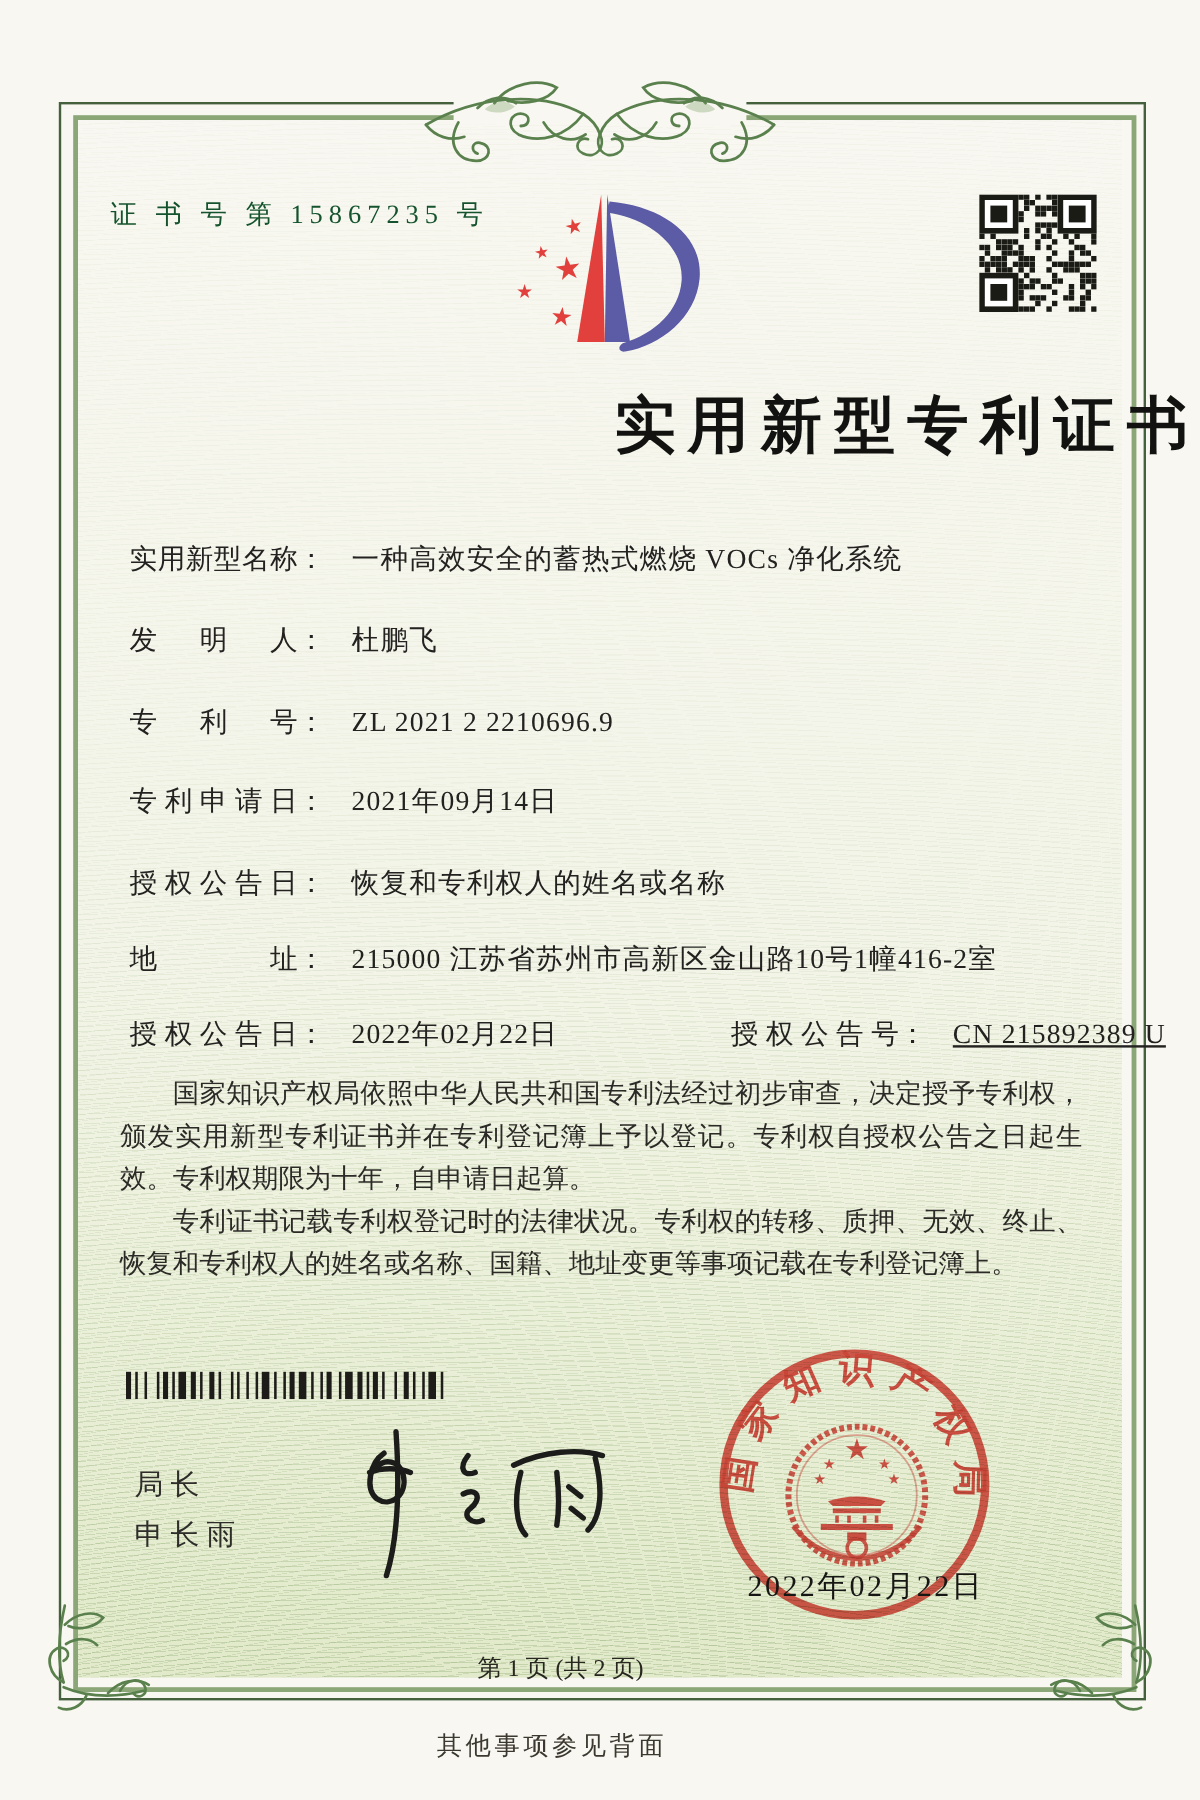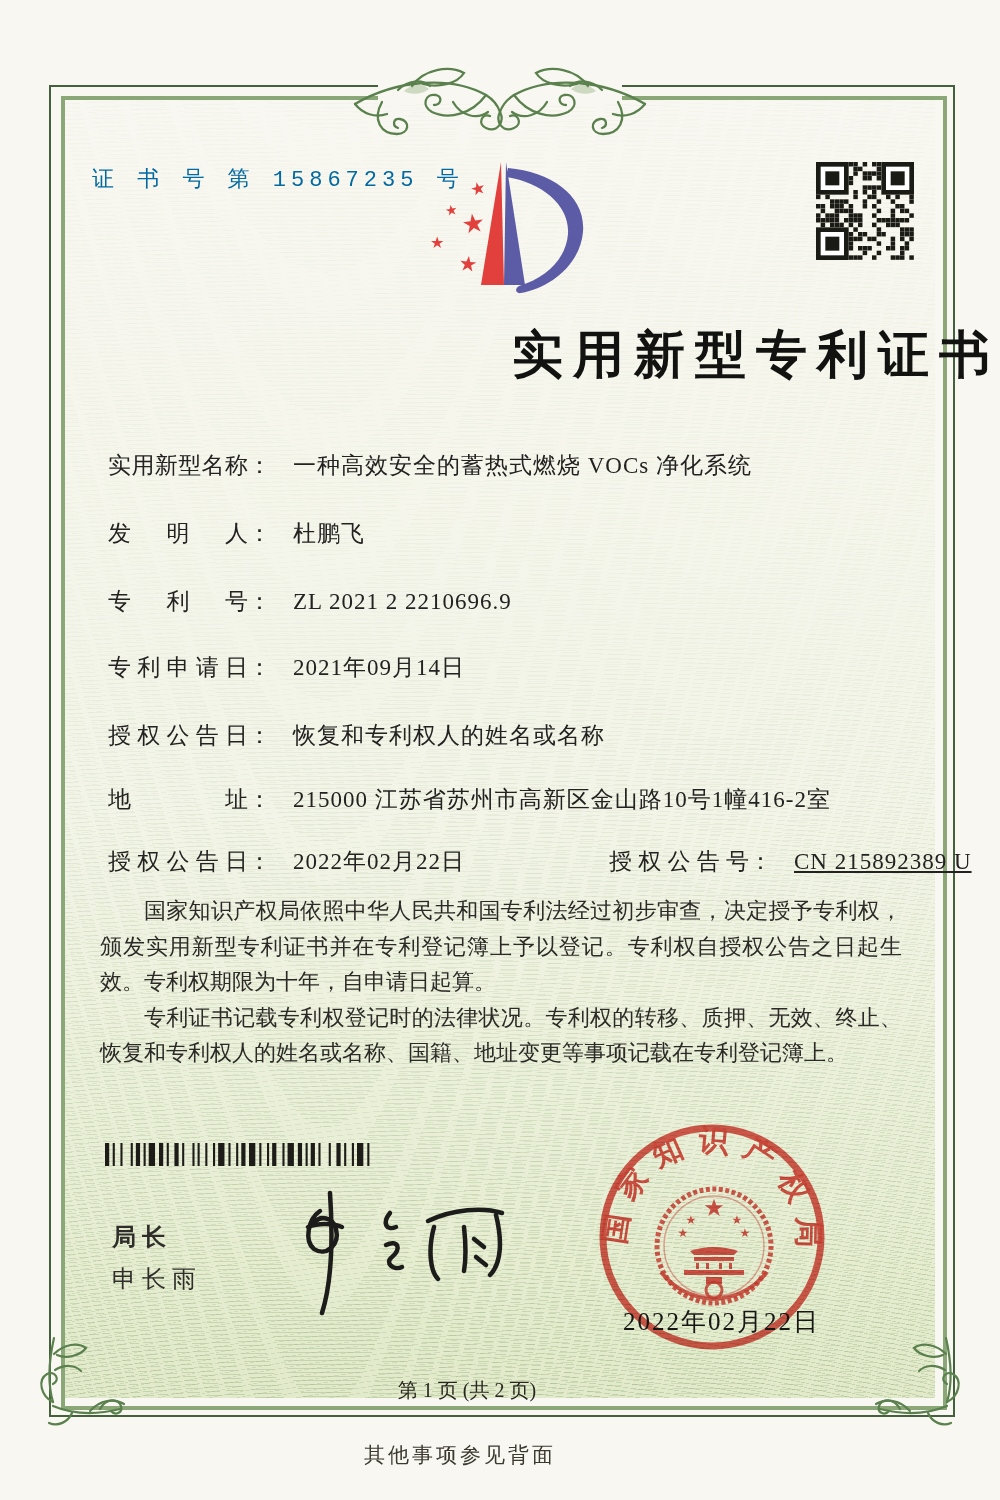--- a/index.html
+++ b/index.html
@@ -18,38 +18,38 @@
   
   .tint{position:absolute; left:65px; top:100px; width:870px; height:1298px;
     background:linear-gradient(180deg, rgba(244,244,234,0) 0%, rgba(236,241,219,0.45) 55%, rgba(228,236,206,0.85) 85%, rgba(224,233,200,0.95) 100%);}
   .waves{position:absolute; left:65px; top:100px; width:870px; height:1298px;
     background:
       repeating-radial-gradient(140% 42% at 30% 135%, rgba(122,155,95,0.30) 0 1.6px, rgba(122,155,95,0) 1.6px 9px),
       repeating-radial-gradient(150% 46% at 75% 140%, rgba(122,155,95,0.22) 0 1.4px, rgba(122,155,95,0) 1.4px 11px);
     -webkit-mask-image:linear-gradient(to bottom, rgba(0,0,0,0.10) 0%, rgba(0,0,0,0.16) 40%, rgba(0,0,0,0.55) 72%, rgba(0,0,0,0.95) 100%);
     mask-image:linear-gradient(to bottom, rgba(0,0,0,0.10) 0%, rgba(0,0,0,0.16) 40%, rgba(0,0,0,0.55) 72%, rgba(0,0,0,0.95) 100%);}
   
-  .cert-no{position:absolute; left:92px; top:164px; font-size:22px; letter-spacing:5px; color:#0369a1;font-family:Liberation Mono, monospace;}
+  .cert-no{position:absolute; left:92px; top:164px; font-size:22px; letter-spacing:5px; color:#14532d;}
   .logo{position:absolute; left:420px; top:148px;}
   .qr{position:absolute; left:816px; top:162px;}
   .title{position:absolute; left:0; top:321px; width:1000px; text-align:right;
     font-size:51px; font-weight:700; letter-spacing:10px; color:#121210;}
   
   .frow{position:absolute; left:108px; font-size:23px; white-space:nowrap; color:#232220;}
   .flabel{display:inline-block; width:140px; text-align:justify; text-align-last:justify; text-justify:inter-character; vertical-align:bottom;}
   .fcolon{display:inline-block; margin-right:10px;}
   .fvalue{letter-spacing:1px;margin-left:12px;}
   .grant2{position:absolute; left:501px; top:0; font-size:23px; white-space:nowrap;text-decoration:underline;}
   
   .body-text{position:absolute; left:100px; top:893px; width:802px; font-size:22px; line-height:35.5px; color:#2b2a26;}
   .body-text p{margin:0; text-indent:2em; text-align:justify;}
   
   .barcode{position:absolute; left:105px; top:1143px;}
   .director-title{position:absolute; left:112px; top:1221px; font-family:"Liberation Sans","DejaVu Sans",sans-serif;
-    font-size:24px; letter-spacing:6px; color:#2e2d2a; font-weight:700;}
+    font-size:24px; letter-spacing:6px; color:#2e2d2a; font-weight:400;}
   .director-name{position:absolute; left:112px; top:1263px; font-family:"Liberation Sans","DejaVu Sans",sans-serif;
     font-size:24px; letter-spacing:6px; color:#2e2d2a; font-weight:500;}
   .sig{position:absolute; left:278px; top:1183px;}
   .seal{position:absolute; left:595px; top:1120px; mix-blend-mode:multiply;}
   .seal-date{position:absolute; left:623px; top:1305px; font-size:25px; letter-spacing:2px; color:#161614; z-index:5;}
   .page-ind{position:absolute; left:0; top:1377px; width:1000px; text-align:center; font-size:20px; color:#27261f; transform:translateX(-33px);}
   .back-note{position:absolute; left:0; top:1441px; width:1000px; text-align:center; font-size:21px; letter-spacing:3px; color:#3a382f; transform:translateX(-40px);}
   .orn{position:absolute; pointer-events:none;}
 </style>
 </head>

